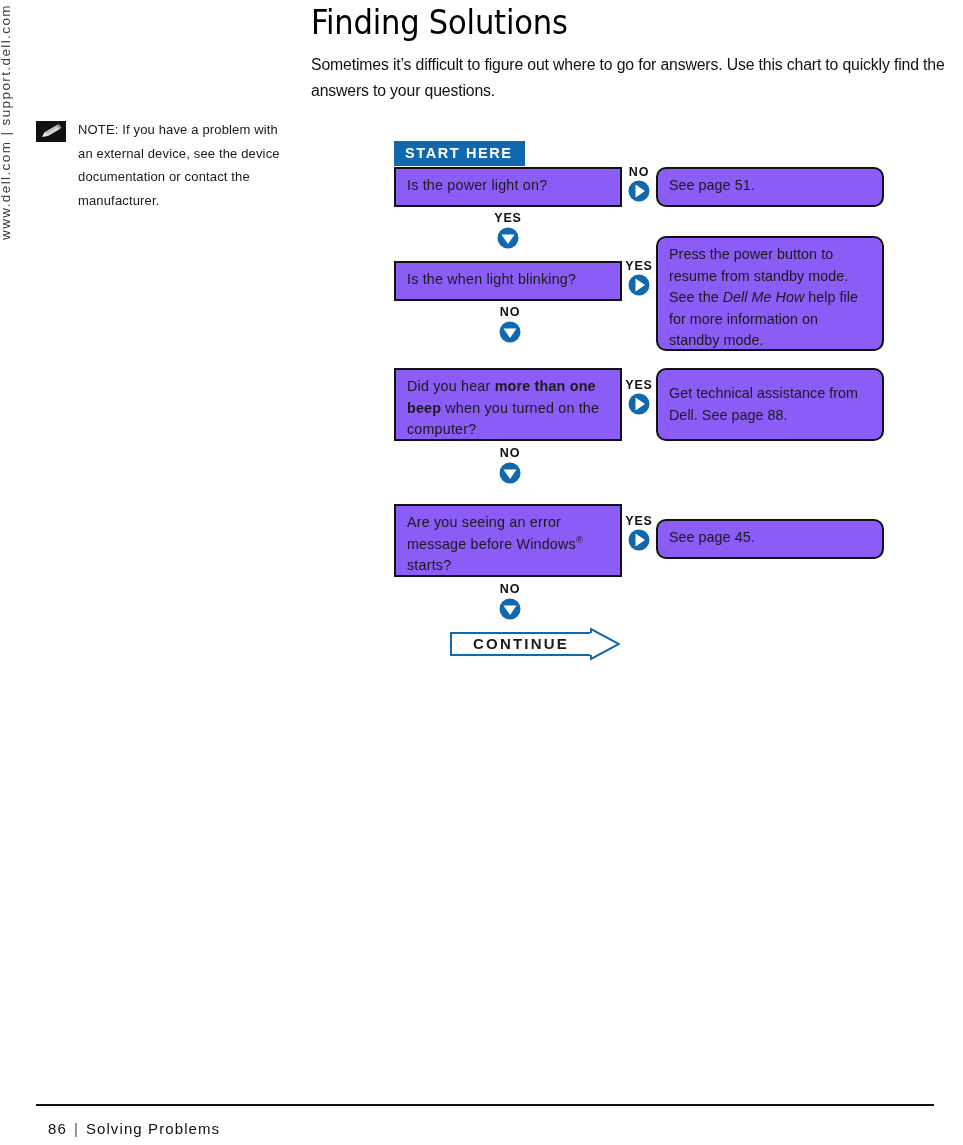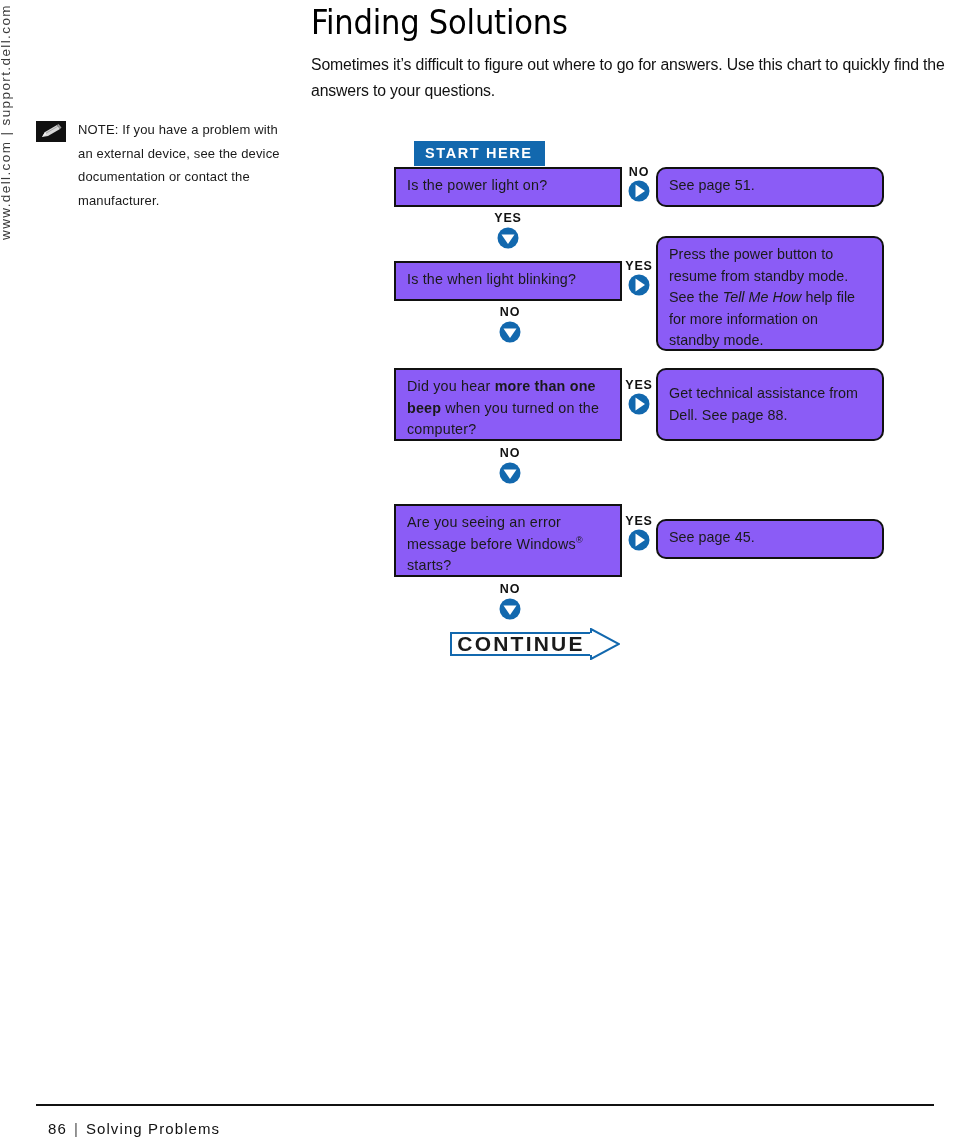--- a/index.html
+++ b/index.html
@@ -101,21 +101,20 @@
     height: 25px;
     background: #1268ae;
     color: #ffffff;
     font-size: 14.5px;
     font-weight: bold;
     letter-spacing: 1.6px;
     line-height: 25px;
     padding-left: 11px;
     box-sizing: border-box;
     font-family: "Liberation Sans", sans-serif;
-    margin-left: 20px;
   }
 
   .qbox, .abox {
     box-sizing: border-box;
     border: 2px solid #111111;
     background: #8b5cf6;
     font-size: 14.3px;
     line-height: 21.5px;
     color: #1a1a1a;
     padding: 6px 11px;
@@ -149,21 +148,21 @@
     width: 170px;
     height: 32px;
   }
   .continue .label {
     position: absolute;
     left: 0; top: 0;
     width: 142px;
     height: 32px;
     line-height: 32px;
     text-align: center;
-    font-size: 21px;
+    font-size: 15px;
     font-weight: bold;
     letter-spacing: 2.2px;
     color: #1a1a1a;
     font-family: "Liberation Sans", sans-serif;
   }
 
   
   .footer-rule {
     position: absolute;
     left: 36px;
@@ -234,21 +233,21 @@
     <span>Is the when light blinking?</span>
   </div>
   <div class="abs" style="left:622px;top:260px;width:34px;">
     <div class="branch">YES</div>
     <svg class="marker-right" width="22" height="22" viewBox="0 0 22 22">
       <circle cx="11" cy="11" r="10.5" fill="#1268ae"></circle>
       <polygon points="7.5,4.5 17,11 7.5,17.5" fill="#ffffff"></polygon>
     </svg>
   </div>
   <div class="abs abox" style="top:236px;height:115px;">
-    Press the power button to resume from standby mode. See the <em>Tell Me How</em> help file for more information on standby mode.
+    Press the power button to resume from standby mode. See the <em>Dell Me How</em> help file for more information on standby mode.
   </div>
 
   <div class="abs" style="left:480px;top:306px;width:60px;">
     <div class="branch">NO</div>
     <svg class="marker-svg" width="22" height="22" viewBox="0 0 22 22">
       <circle cx="11" cy="11" r="10.5" fill="#1268ae"></circle>
       <polygon points="4.5,7.5 17.5,7.5 11,17" fill="#ffffff"></polygon>
     </svg>
   </div>
 

